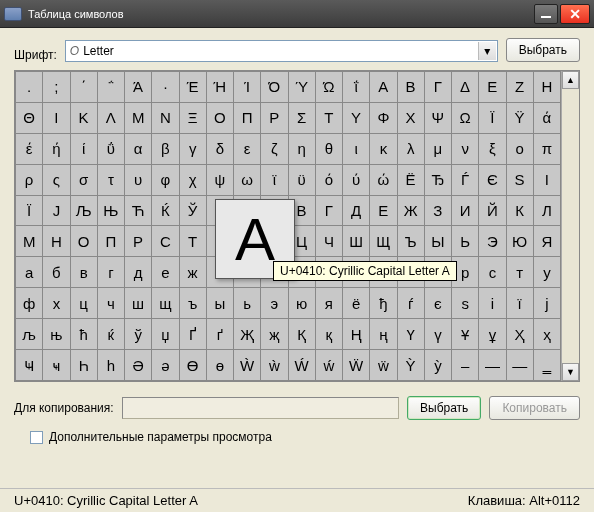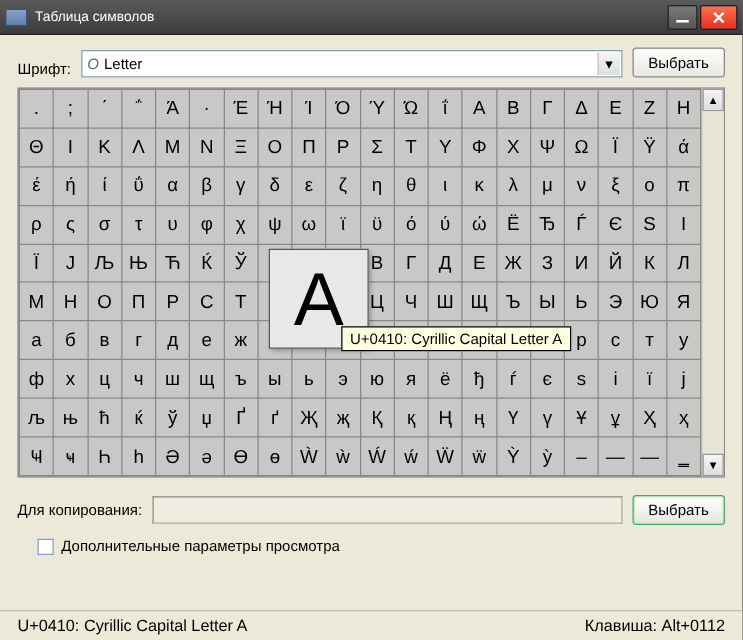--- a/index.html
+++ b/index.html
@@ -416,20 +416,21 @@
     <div class="preview">
       <span>А</span>
     </div>
     <div class="tooltip">U+0410: Cyrillic Capital Letter A</div>
   </div>
 
   <div class="row-copy">
     <span class="lbl">Для копирования:</span>
     <div class="copy-field"></div>
     <button class="btn default">Выбрать</button>
+    <button class="btn disabled">Копировать</button>
   </div>
 
   <div class="row-adv">
     <span class="checkbox"></span>
     <span class="lbl">Дополнительные параметры просмотра</span>
   </div>
 
   <div class="statusbar">
     <span>U+0410: Cyrillic Capital Letter A</span>
     <span class="spacer"></span>

